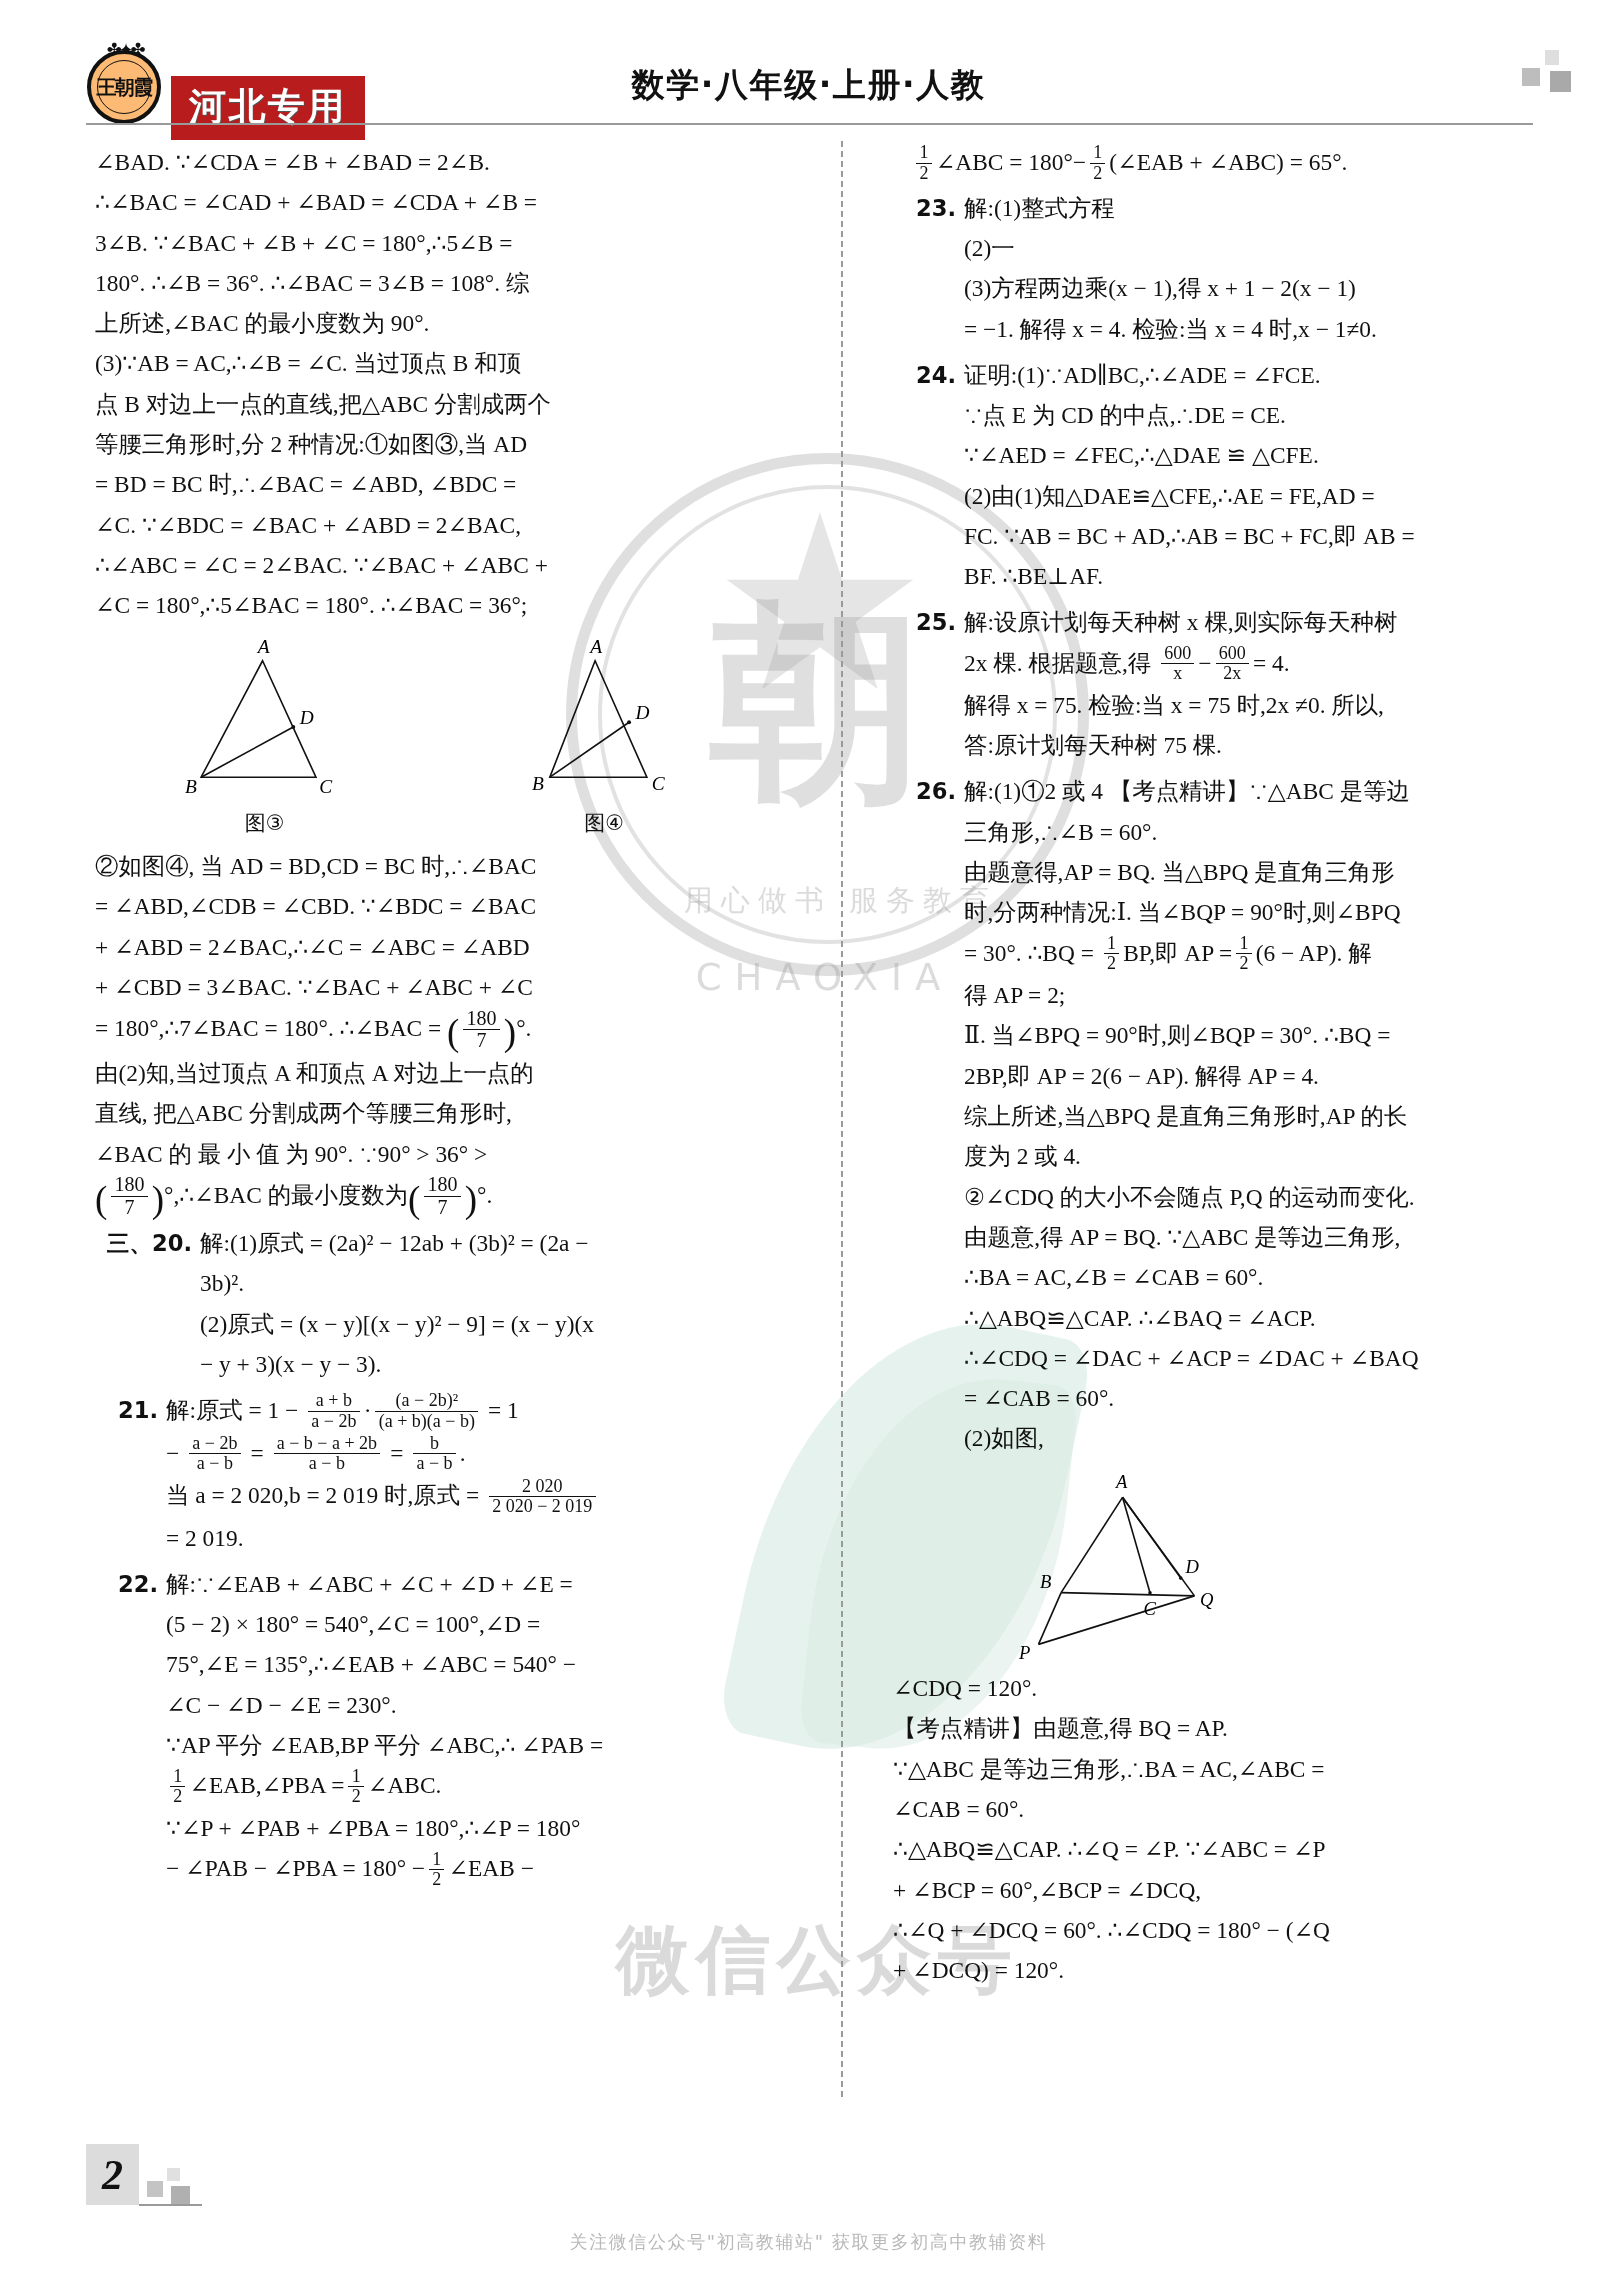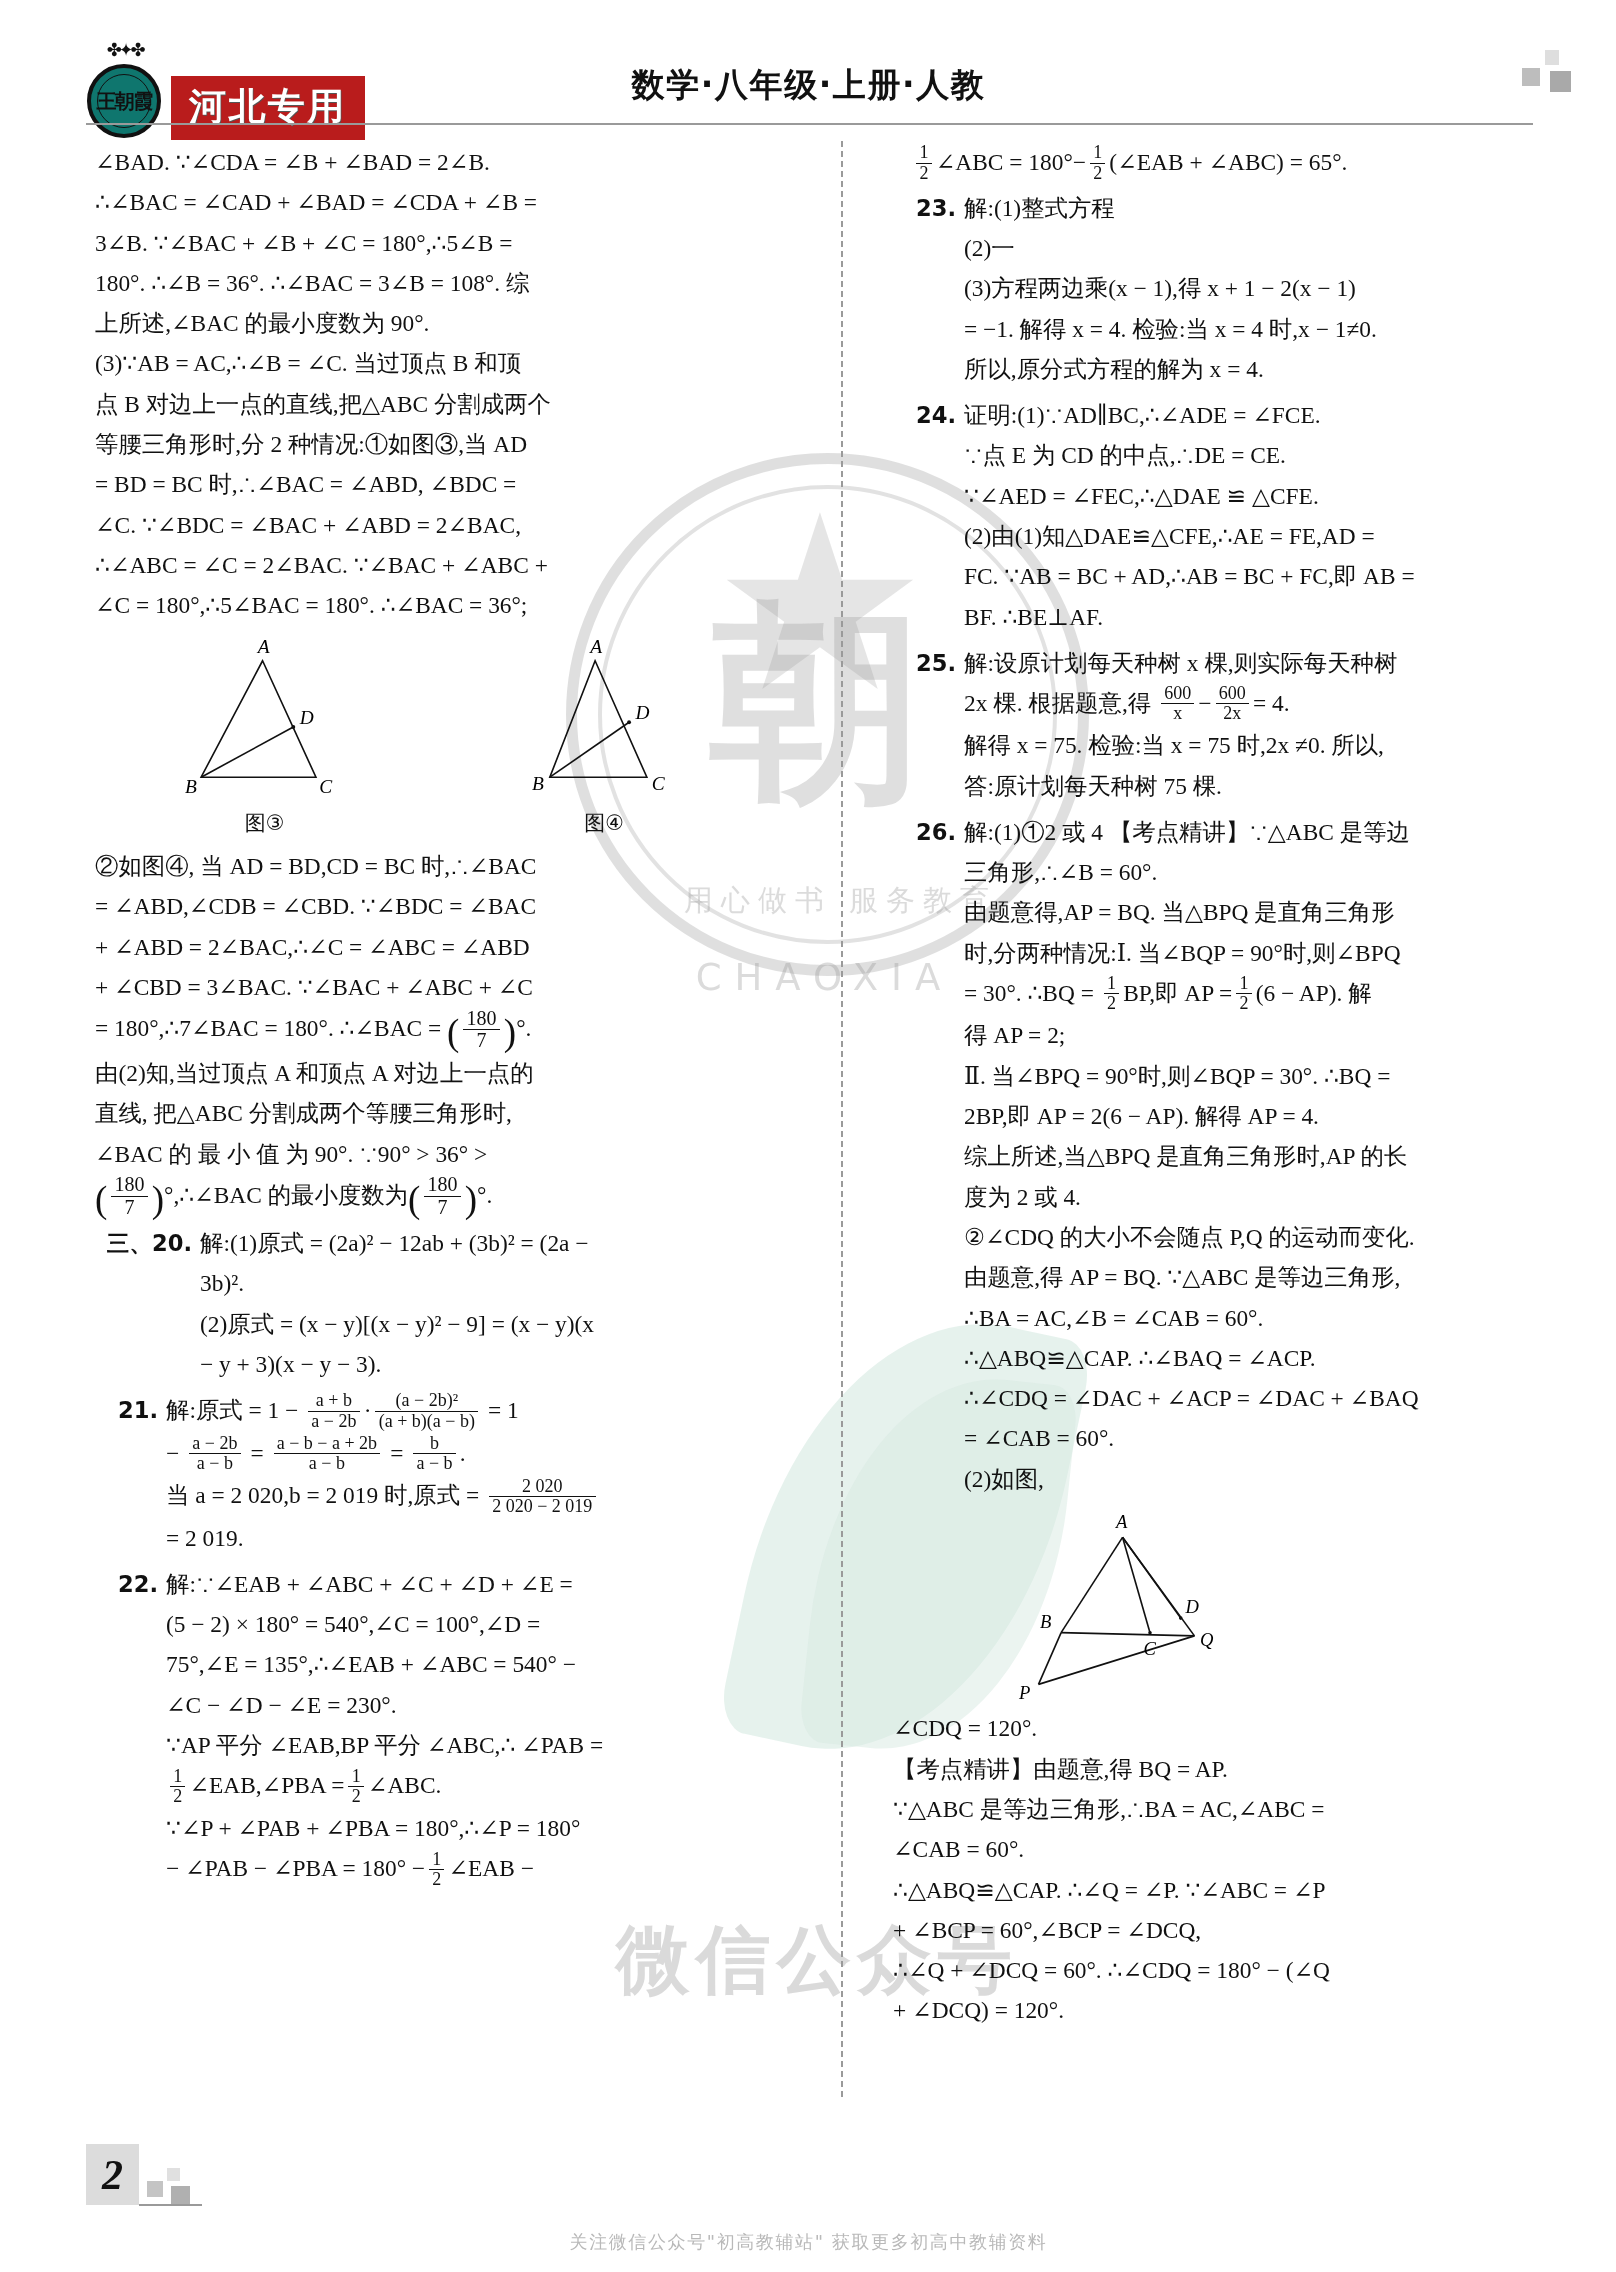--- a/index.html
+++ b/index.html
@@ -60,24 +60,24 @@
     position:absolute; left:453px; top:1916px; width:728px; text-align:center;
     font-size:74px; line-height:1.18; letter-spacing:6.5px; font-weight:700;
     color:rgba(168,168,168,.42);
     font-family:"DejaVu Sans",sans-serif;
   }
 
   
   .page{position:relative;z-index:2;}
   .header{position:absolute; left:0; top:0; width:1617px; height:121px;}
   .logo{
-    position:absolute; left:87px; top:64px; width:74px; height:74px;
+    position:absolute; left:87px; top:50px; width:74px; height:74px;
     border-radius:50%; border:4.9px solid #111; box-sizing:border-box;
     display:flex; align-items:center; justify-content:center;
-    background:#0f766e;
+    background:#fdba74;
   }
   .logo::before{
     content:""; position:absolute; left:5.7px; top:5.7px; right:5.7px; bottom:5.7px;
     border-radius:50%; border:1.6px solid #111;
   }
   .logo-txt{
     font-size:20px; font-weight:700; color:#111; letter-spacing:-1.6px;
     font-family:"DejaVu Sans",sans-serif; line-height:1; z-index:2;
   }
   .logo-crown{
@@ -314,21 +314,20 @@
       <span class="fr frS"><span class="nu">1</span><span class="de">2</span></span><span>∠ABC = 180°−</span><span class="fr frS"><span class="nu">1</span><span class="de">2</span></span><span>(∠EAB + ∠ABC) = 65°.</span>
     </div>
 
     <div class="qblock">
       <div class="qnum">23.</div>
       <div class="qbody">
         <div class="ln">解:(1)整式方程</div>
         <div class="ln">(2)一</div>
         <div class="ln">(3)方程两边乘(x − 1),得 x + 1 − 2(x − 1)</div>
         <div class="ln">= −1. 解得 x = 4. 检验:当 x = 4 时,x − 1≠0.</div>
-        <div class="ln">所以,原分式方程的解为 x = 4.</div>
       </div>
     </div>
 
     <div class="qblock">
       <div class="qnum">24.</div>
       <div class="qbody">
         <div class="ln">证明:(1)∵AD∥BC,∴∠ADE = ∠FCE.</div>
         <div class="ln">∵点 E 为 CD 的中点,∴DE = CE.</div>
         <div class="ln">∵∠AED = ∠FEC,∴△DAE ≌ △CFE.</div>
         <div class="ln">(2)由(1)知△DAE≌△CFE,∴AE = FE,AD =</div>

